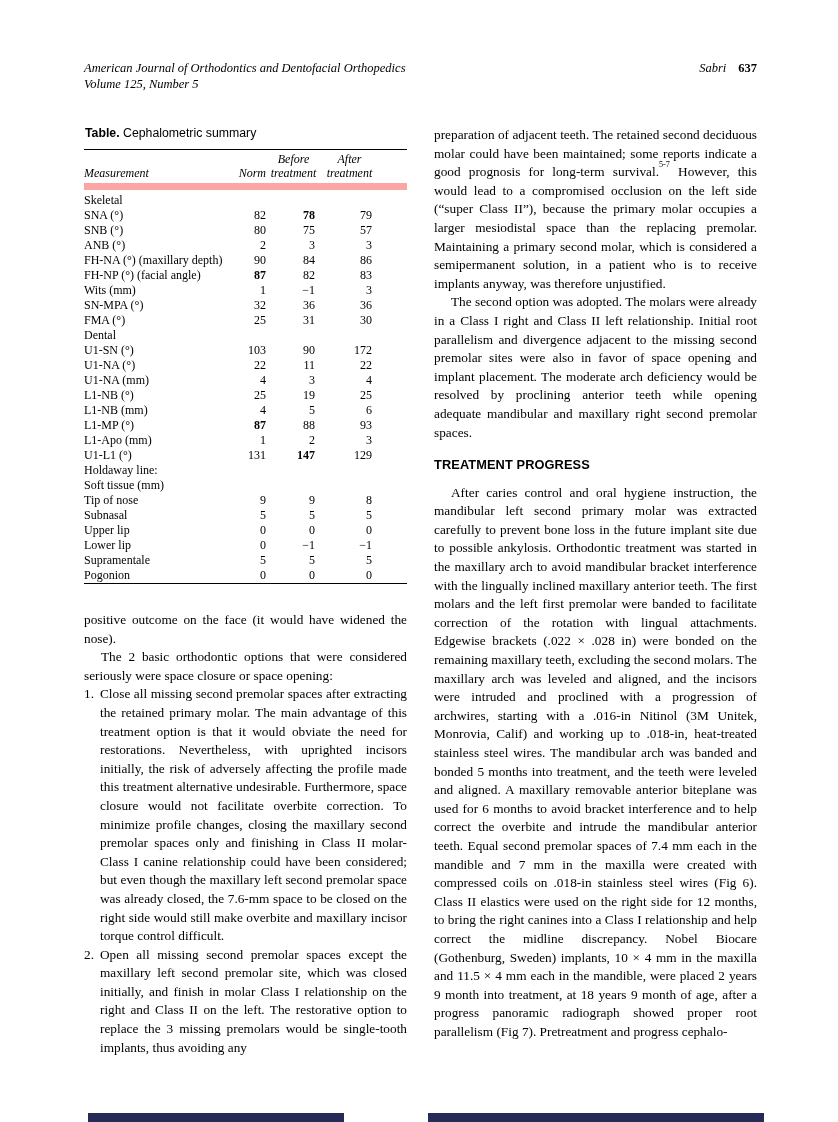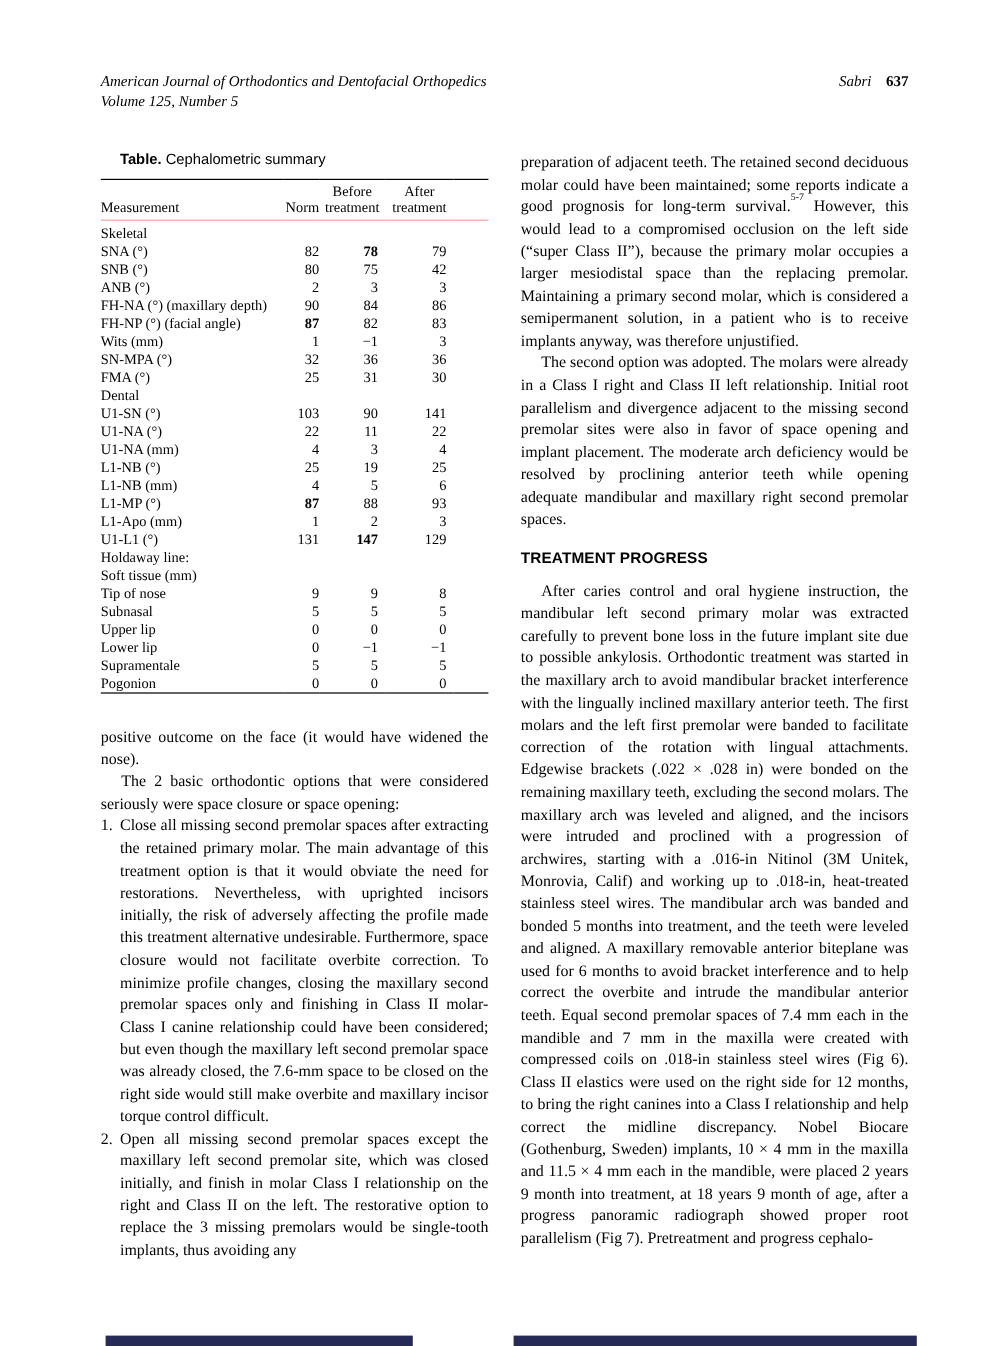--- a/index.html
+++ b/index.html
@@ -33,31 +33,31 @@
   }
   .col { width: 323px; font-size: 13.3px; line-height: 18.6px; text-align: justify; hyphens: auto; }
 
   .para { margin: 0; }
   .para.indent { text-indent: 17px; }
 
   
   .table-caption {
     font-family: "Liberation Sans", "DejaVu Sans", sans-serif;
     font-size: 12.3px; line-height: 15px;
-    margin: 0 0 8px 16px; text-align: left;
+    margin: 0 0 8px 1px; text-align: left;
   }
   .cap-label { font-weight: bold; }
   table.ceph {
     width: 100%; table-layout: fixed; border-collapse: collapse;
     font-size: 12px; border-bottom: 1px solid #000;
     margin-bottom: 27px; text-align: left;
   }
   table.ceph th {
-    font-weight: normal; vertical-align: bottom;
-    border-top: 1px solid #000; border-bottom: 1px solid #fca5a5;
+    font-style: italic; font-weight: normal; vertical-align: bottom;
+    border-top: 1px solid #000; border-bottom: 7px solid #fca5a5;
     padding: 2px 0 3px 0; line-height: 14px;
   }
   th.col-0 { text-align: left; }
   th.col-1 { text-align: right; margin-left: 32px; }
   th.col-2, th.col-3 { text-align: center; }
   table.ceph td { padding: 0; line-height: 15px; vertical-align: bottom; }
   td.section-label { padding-top: 1px; white-space: nowrap; }
   td.row-label { padding-left: 11px; white-space: nowrap; margin-left: 40px; }
   td.val { text-align: right; }
   td.val.col-2, td.val.col-3 { padding-right: 6px; }
@@ -128,21 +128,21 @@
               <td class="row-label">SNA (°)</td>
               <td class="val col-1">82</td>
               <td class="val col-2 bold">78</td>
               <td class="val col-3">79</td>
               <td></td>
             </tr>
             <tr>
               <td class="row-label">SNB (°)</td>
               <td class="val col-1">80</td>
               <td class="val col-2">75</td>
-              <td class="val col-3">42</td>
+              <td class="val col-3">57</td>
               <td></td>
             </tr>
             <tr>
               <td class="row-label">ANB (°)</td>
               <td class="val col-1">2</td>
               <td class="val col-2">3</td>
               <td class="val col-3">3</td>
               <td></td>
             </tr>
             <tr>
@@ -180,21 +180,21 @@
               <td class="val col-3">30</td>
               <td></td>
             </tr>
             <tr>
               <td colspan="5" class="section-label">Dental</td>
             </tr>
             <tr>
               <td class="row-label">U1-SN (°)</td>
               <td class="val col-1">103</td>
               <td class="val col-2">90</td>
-              <td class="val col-3">141</td>
+              <td class="val col-3">172</td>
               <td></td>
             </tr>
             <tr>
               <td class="row-label">U1-NA (°)</td>
               <td class="val col-1">22</td>
               <td class="val col-2">11</td>
               <td class="val col-3">22</td>
               <td></td>
             </tr>
             <tr>

